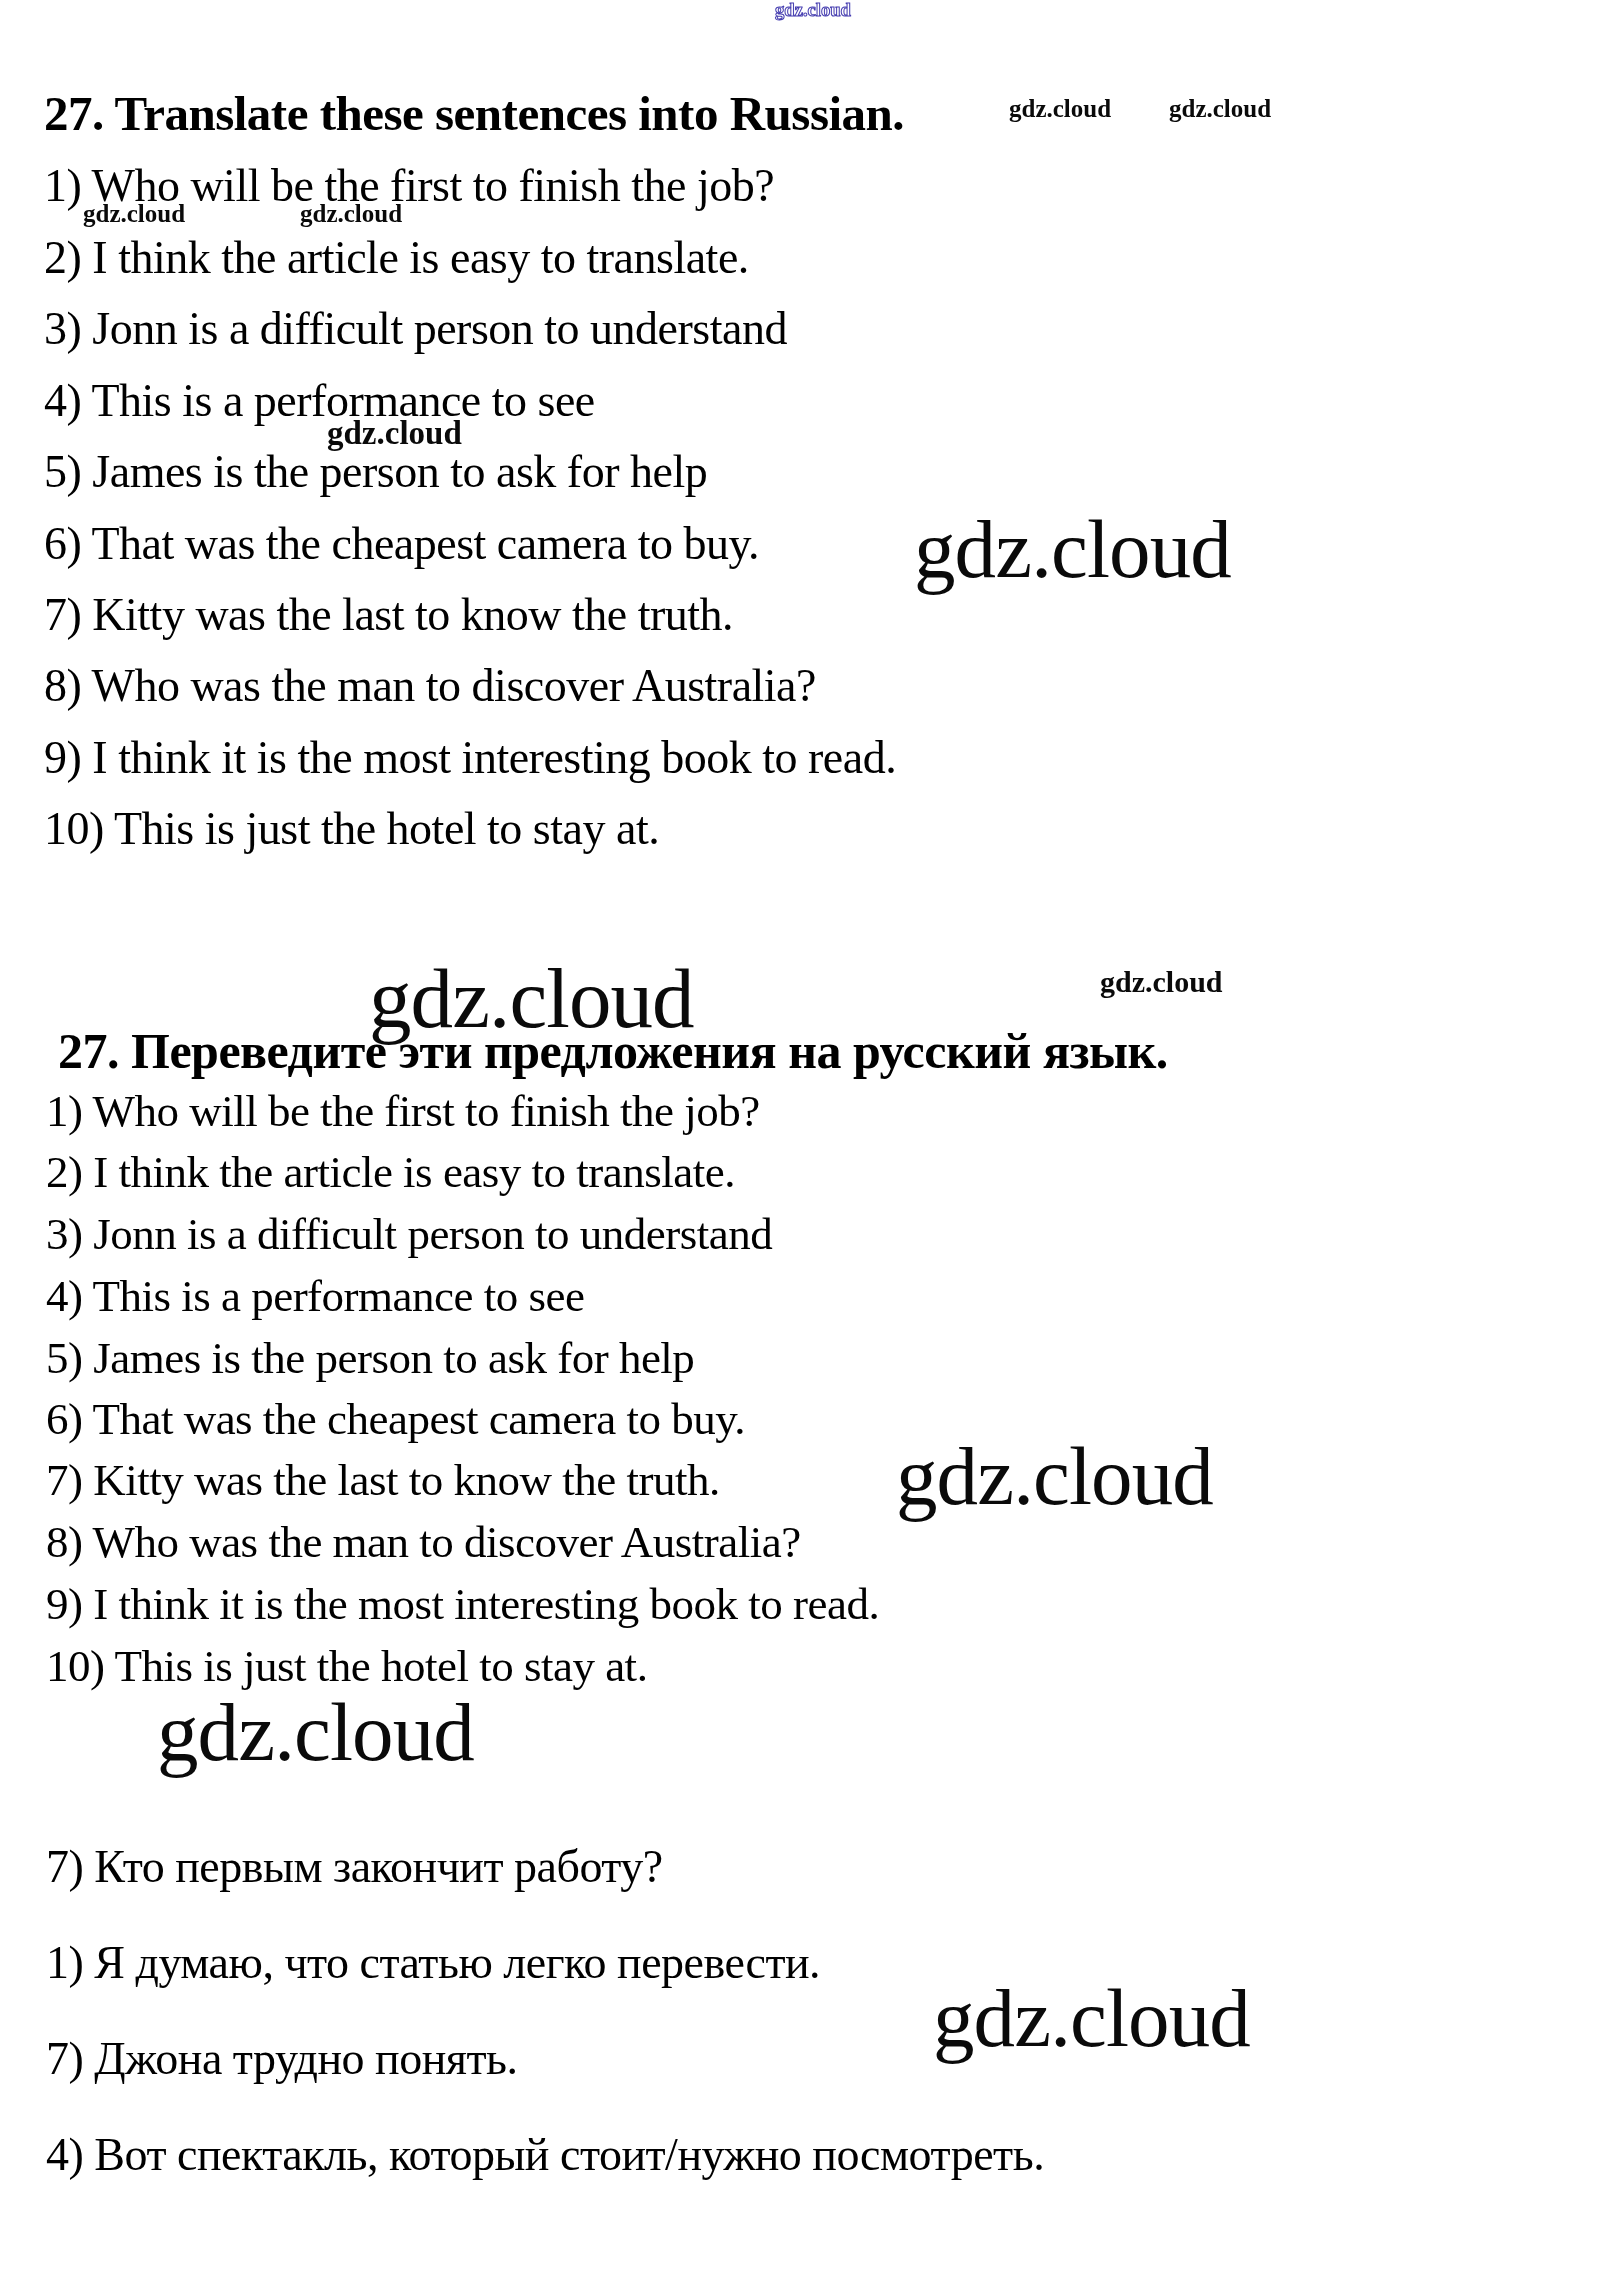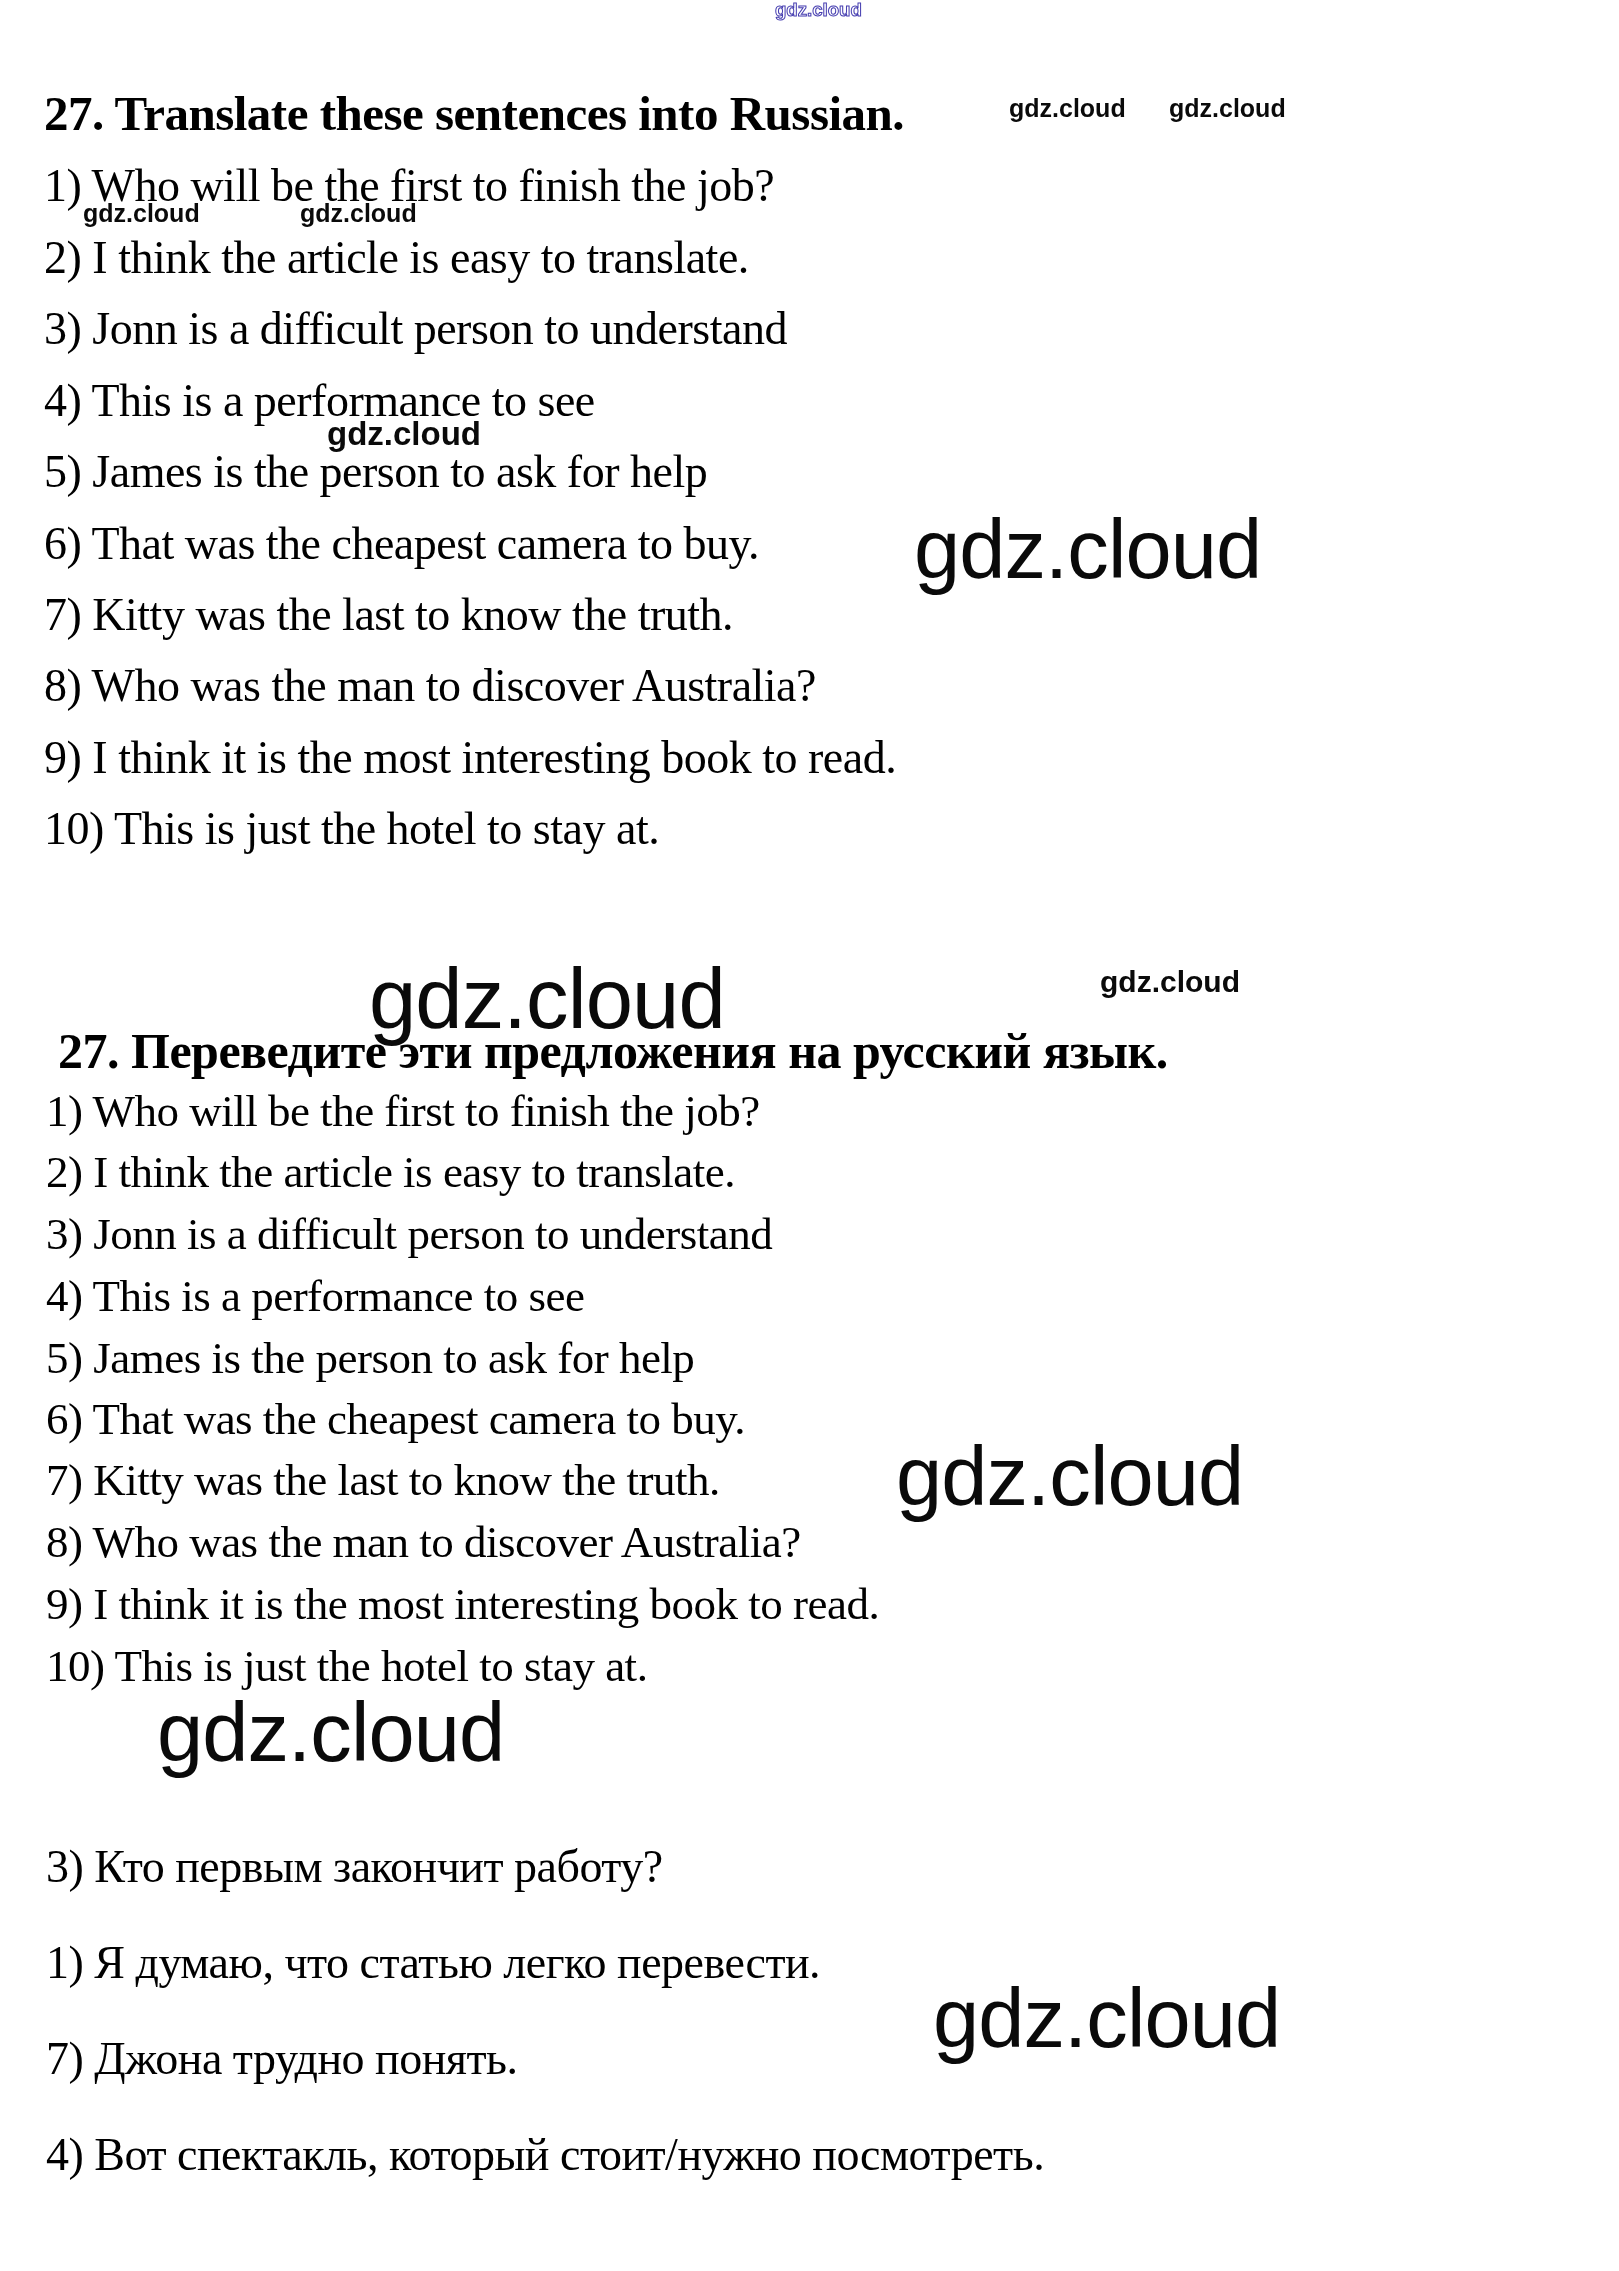--- a/index.html
+++ b/index.html
@@ -24,21 +24,21 @@
   .heading-ru { left:58px;  top:1025px; font-size:50px; }
   .line {
     position:absolute;
     white-space:nowrap;
     line-height:1.08;
     letter-spacing:-0.5px;
   }
   .wm {
     position:absolute;
     white-space:nowrap;
-    font-family:Liberation Sans, sans-serif;
+    font-family:Liberation Serif, serif;
     line-height:1;
     color:#0a0a0a;
   }
   .wm-sans  { font-weight:600; }
   .wm-big   { font-weight:500; letter-spacing:-0.9px; }
   .wm-outline {
     font-weight:700;
     color:#ffffff;
     -webkit-text-stroke:1px #473fb0;
     text-shadow:0 0 0.9px #8a84d8;
@@ -72,21 +72,21 @@
       <div class="line" style="left: 46px; top: 1272px; font-size: 45px;">4) This is a performance to see</div>
       <div class="line" style="left: 46px; top: 1334px; font-size: 45px;">5) James is the person to ask for help</div>
       <div class="line" style="left: 46px; top: 1395px; font-size: 45px;">6) That was the cheapest camera to buy.</div>
       <div class="line" style="left: 46px; top: 1456px; font-size: 45px;">7) Kitty was the last to know the truth.</div>
       <div class="line" style="left: 46px; top: 1518px; font-size: 45px;">8) Who was the man to discover Australia?</div>
       <div class="line" style="left: 46px; top: 1580px; font-size: 45px;">9) I think it is the most interesting book to read.</div>
       <div class="line" style="left: 46px; top: 1642px; font-size: 45px;">10) This is just the hotel to stay at.</div>
     </div>
 
   <div id="translation-items">
-      <div class="line" style="left: 46px; top: 1842px; font-size: 46px;">3) Кто первым закончит работу?</div>
+      <div class="line" style="left: 46px; top: 1842px; font-size: 46px;">7) Кто первым закончит работу?</div>
       <div class="line" style="left: 46px; top: 1938px; font-size: 46px;">1) Я думаю, что статью легко перевести.</div>
       <div class="line" style="left: 46px; top: 2034px; font-size: 46px;">7) Джона трудно понять.</div>
       <div class="line" style="left: 46px; top: 2130px; font-size: 46px;">4) Вот спектакль, который стоит/нужно посмотреть.</div>
     </div>
 
   <div id="watermarks">
       <div class="wm wm-outline" style="left: 775px; top: 0.9px; font-size: 18.6px;">gdz.cloud</div>
       <div class="wm wm-sans" style="left: 1009px; top: 96px; font-size: 25px;">gdz.cloud</div>
       <div class="wm wm-sans" style="left: 1169px; top: 96px; font-size: 25px;">gdz.cloud</div>
       <div class="wm wm-sans" style="left: 83px; top: 201px; font-size: 25px;">gdz.cloud</div>

